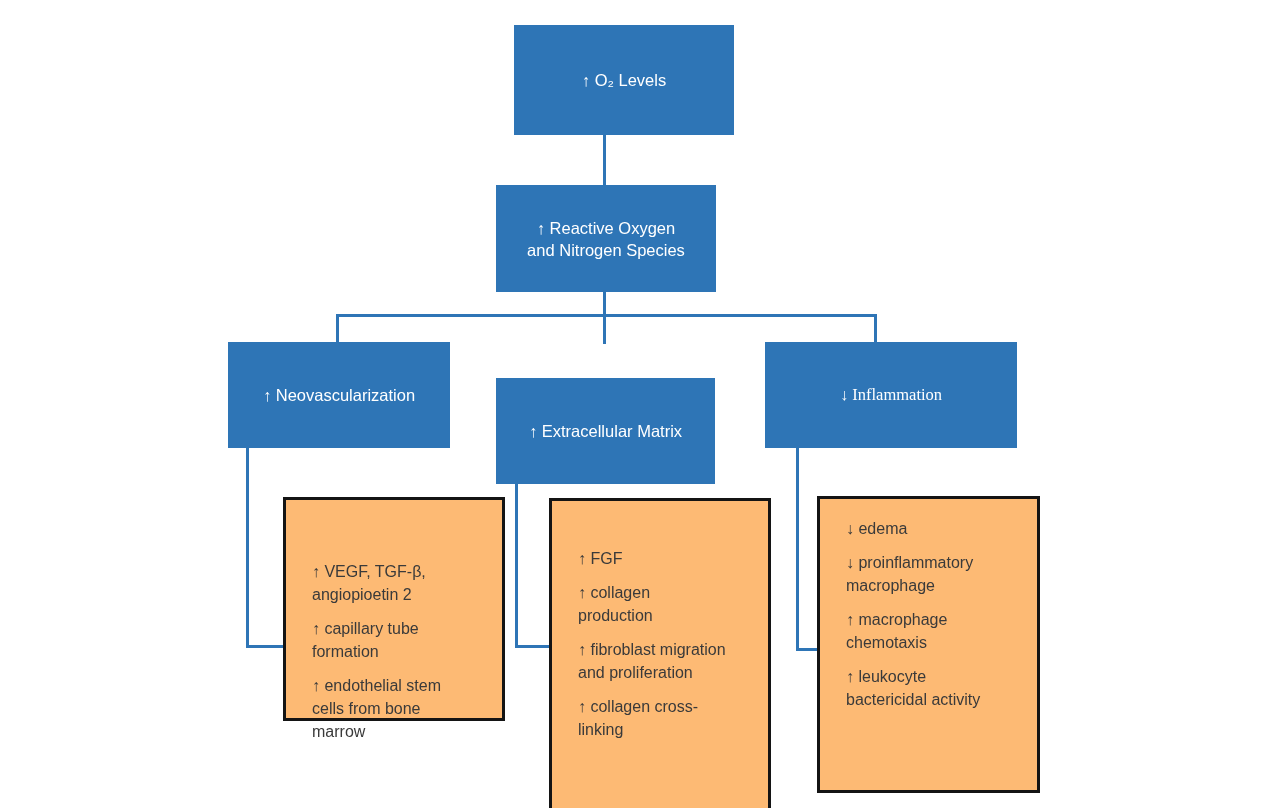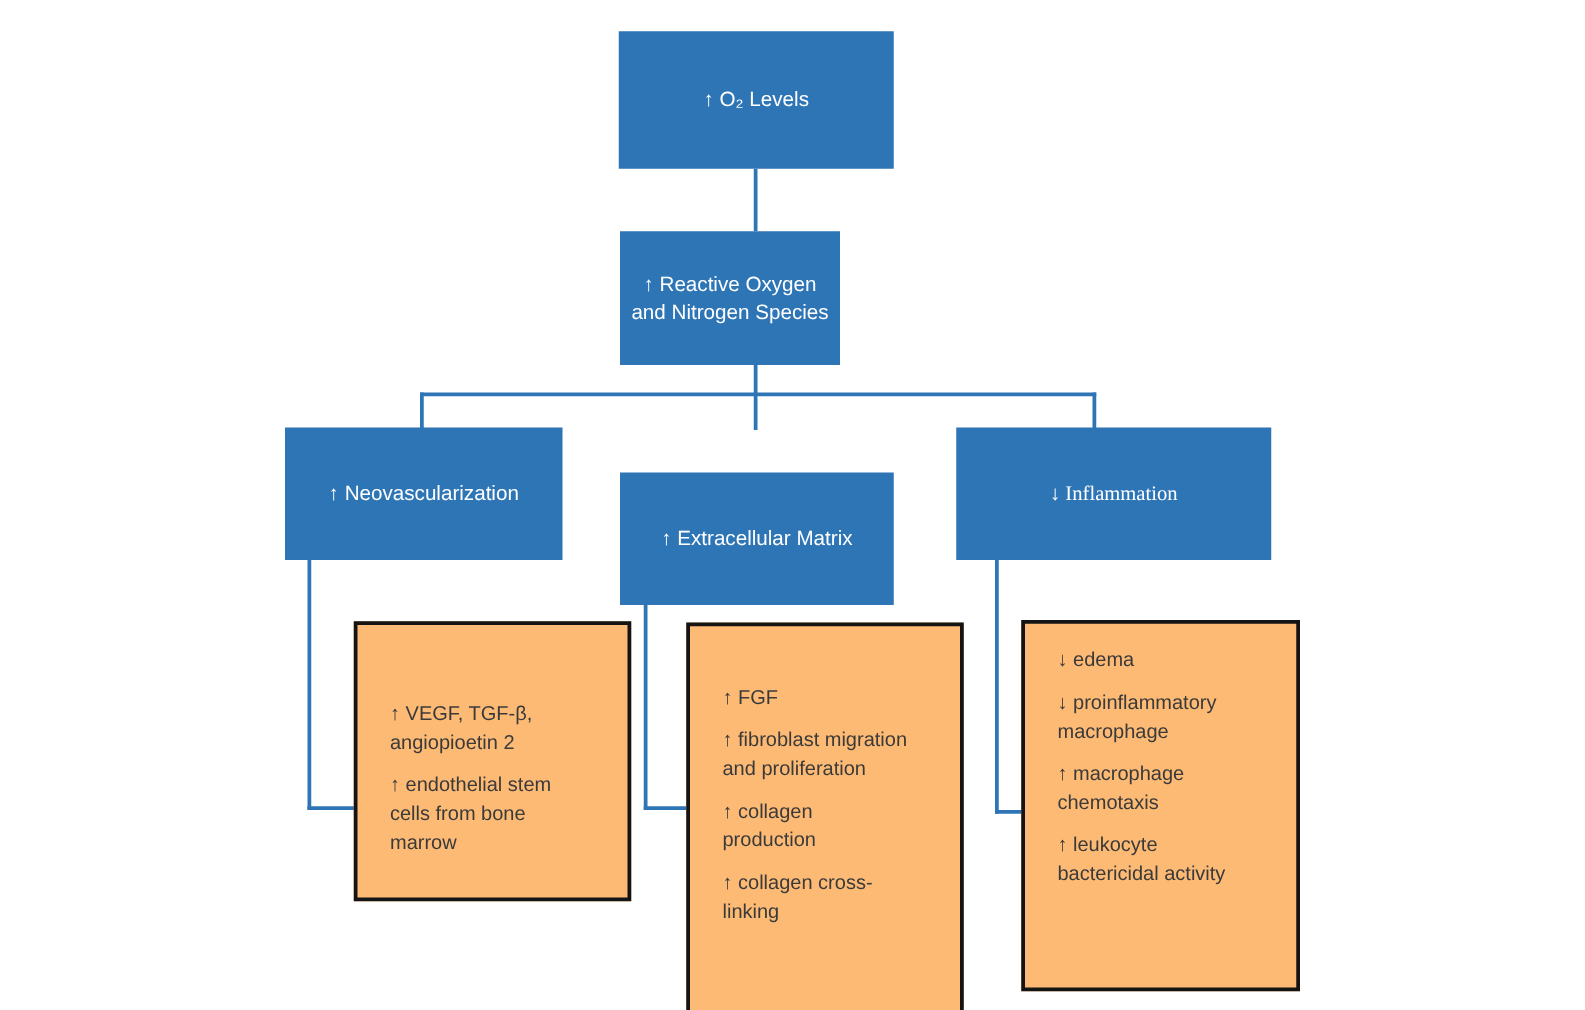--- a/index.html
+++ b/index.html
@@ -44,27 +44,27 @@
   }
   .pad-left   { padding: 60px 10px 0 26px; }
   .pad-mid    { padding: 46px 10px 0 26px; }
   .pad-right  { padding: 18px 10px 0 26px; }
 </style>
 </head>
 <body>
 
 <div class="stage">
 
-  <div class="bluebox" style="left:495px; top:25px; width:220px; height:110px;">
+  <div class="bluebox" style="left:514px; top:25px; width:220px; height:110px;">
     <span class="lbl">↑ O₂ Levels</span>
   </div>
 
   <div class="line" style="left:603px; top:135px; width:3px; height:50px;"></div>
 
-  <div class="bluebox" style="left:496px; top:185px; width:176px; height:107px;">
+  <div class="bluebox" style="left:496px; top:185px; width:220px; height:107px;">
     <span class="lbl">↑ Reactive Oxygen
 and Nitrogen Species</span>
   </div>
 
   <div class="line" style="left:603px; top:292px; width:3px; height:52px;"></div>
 
   <div class="line" style="left:336px; top:314px; width:541px; height:3px;"></div>
 
   <div class="line" style="left:336px; top:314px; width:3px; height:30px;"></div>
   <div class="line" style="left:874px; top:314px; width:3px; height:30px;"></div>
@@ -84,31 +84,33 @@
 
   <div class="line" style="left:515px; top:448px; width:3px; height:200px;"></div>
   <div class="line" style="left:515px; top:645px; width:36px; height:3px;"></div>
 
   <div class="line" style="left:796px; top:448px; width:3px; height:203px;"></div>
   <div class="line" style="left:796px; top:648px; width:24px; height:3px;"></div>
 
   <div class="detailbox pad-left" style="left:283px; top:497px; width:222px; height:224px;">
     <div class="item">↑ VEGF, TGF-β,
 angiopioetin 2</div>
+    <div class="item">↑ capillary tube
+formation</div>
     <div class="item">↑ endothelial stem
 cells from bone
 marrow</div>
   </div>
 
   <div class="detailbox pad-mid" style="left:549px; top:498px; width:222px; height:354px;">
     <div class="item">↑ FGF</div>
+    <div class="item">↑ collagen
+production</div>
     <div class="item">↑ fibroblast migration
 and proliferation</div>
-    <div class="item">↑ collagen
-production</div>
     <div class="item">↑ collagen cross-
 linking</div>
   </div>
 
   <div class="detailbox pad-right" style="left:817px; top:496px; width:223px; height:297px;">
     <div class="item">↓ edema</div>
     <div class="item">↓ proinflammatory
 macrophage</div>
     <div class="item">↑ macrophage
 chemotaxis</div>

